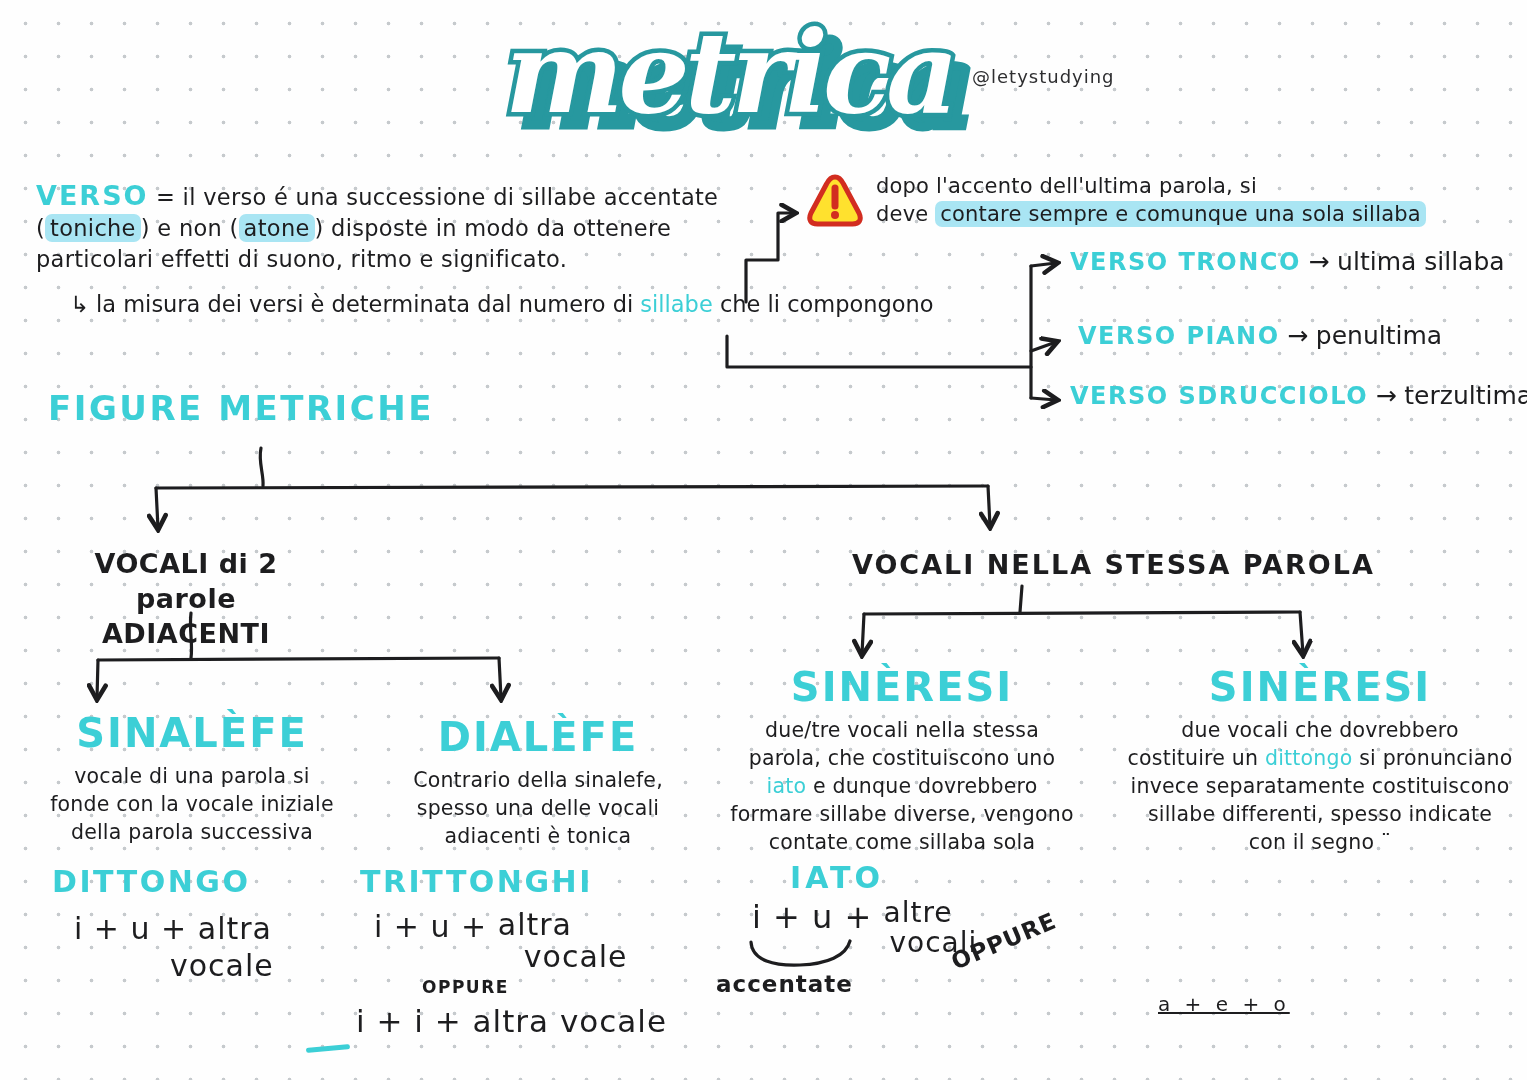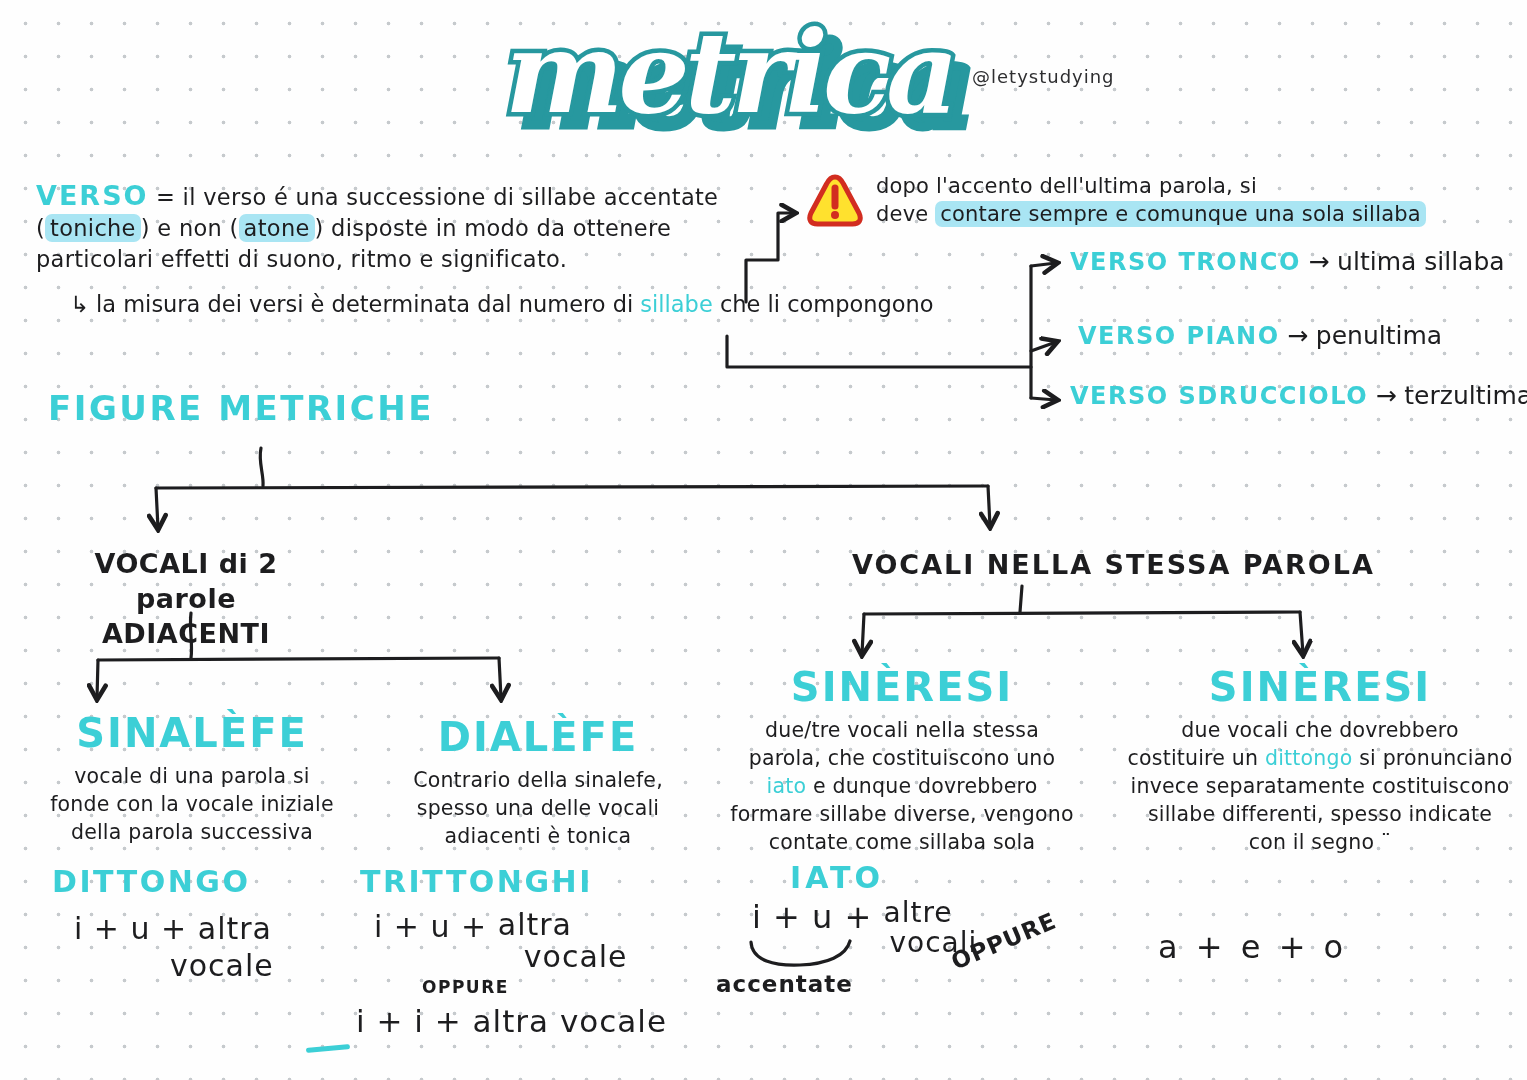--- a/index.html
+++ b/index.html
@@ -214,17 +214,17 @@
   <div class="abs formula" style="left:752px;top:898px;font-size:32px;">
     <span>i + u</span>
     <span>+</span>
     <span class="stack" style="font-size:28px;line-height:30px;">
         <span>altre</span>
         <span style="margin-left:6px;">vocali</span>
       </span>
   </div>
   <div class="abs accent-label" style="left:716px;top:948px;margin-top:23px;">accentate</div>
   <div class="abs oppure-rot" style="left:948px;top:928px;">OPPURE</div>
-  <div class="abs formula" style="left:1158px;top:928px;font-size:32px;letter-spacing:4px;">a + e + o</div>
+  <div class="abs formula" style="left:1158px;top:992px;font-size:20px;letter-spacing:4px;text-decoration:underline;">a + e + o</div>
 
   <div class="abs teal-dash"></div>
 
 </div>
 
 </body></html>

